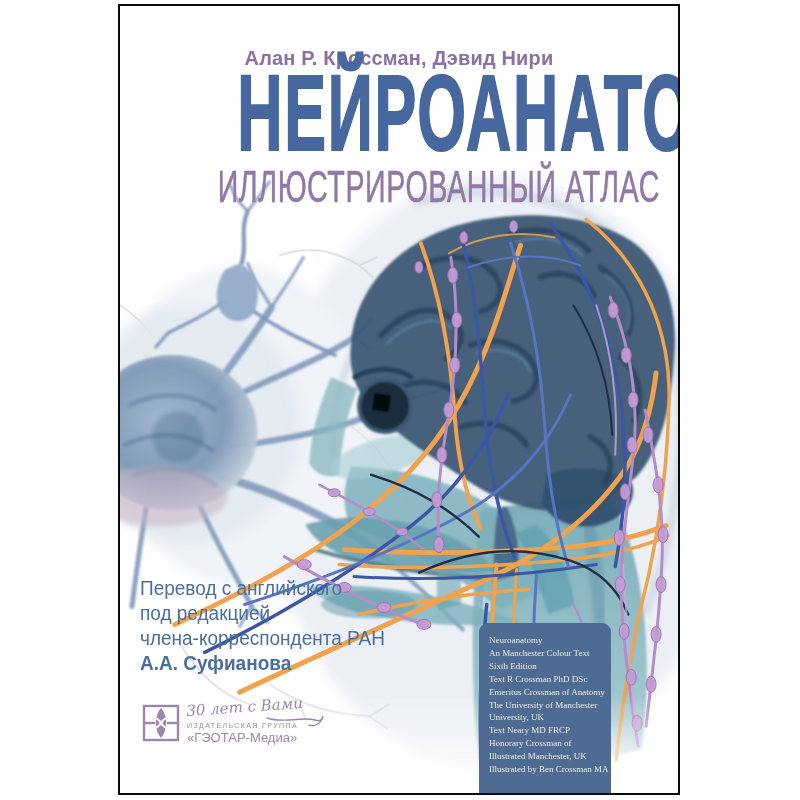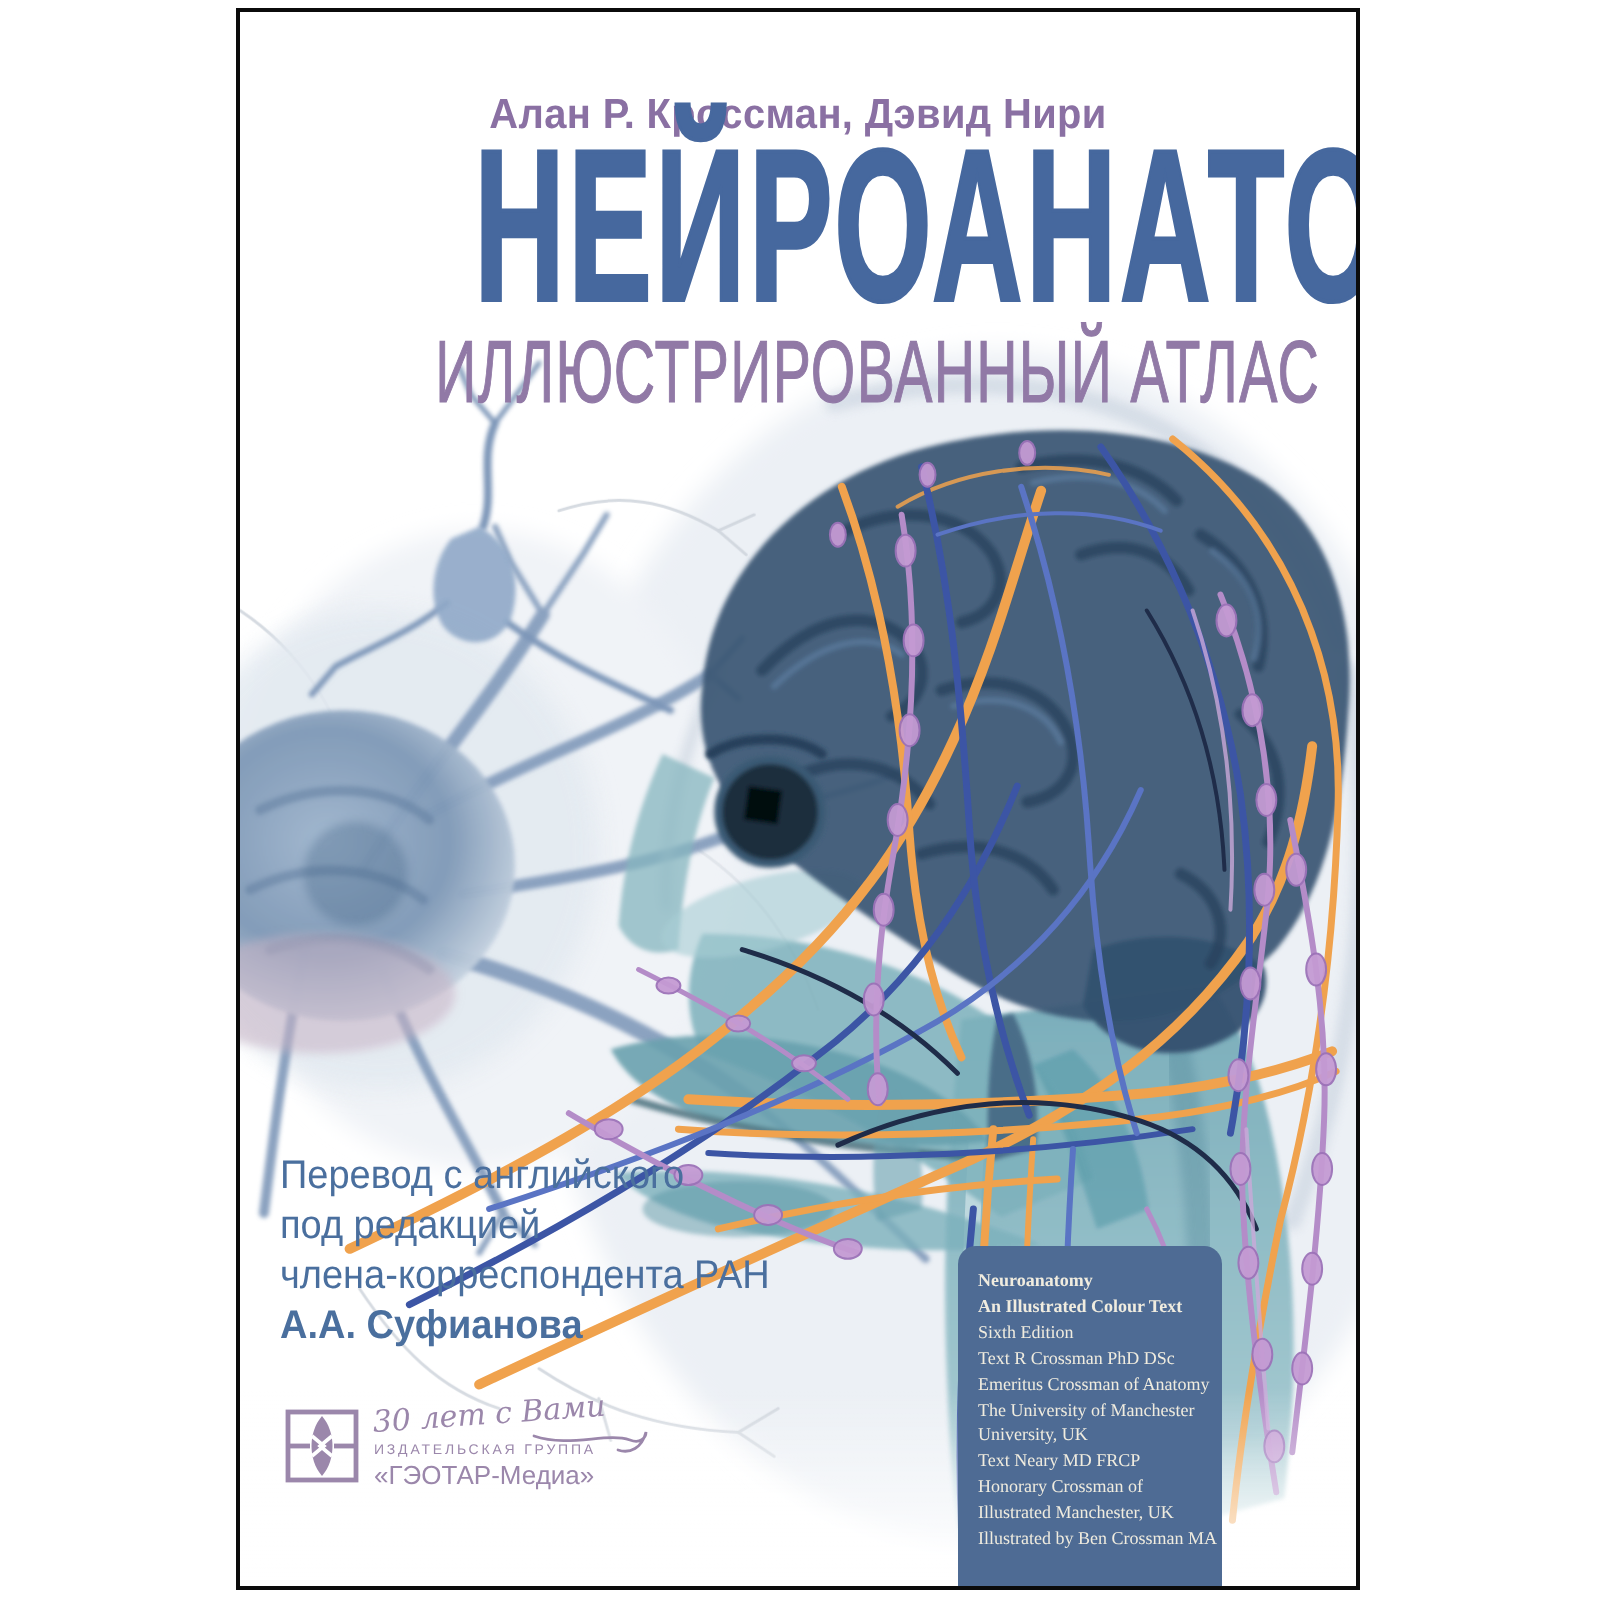--- a/index.html
+++ b/index.html
@@ -30,21 +30,21 @@
        font-size:15px;line-height:15px;transform:rotate(-4deg);transform-origin:left bottom;
        white-space:nowrap;}
   .pub-flourish{position:absolute;left:78px;top:10px;}
   .pub-group{font-size:7px;letter-spacing:1.4px;margin-top:3px;white-space:nowrap;}
   .pub-name{font-size:13px;font-weight:400;margin-top:1px;white-space:nowrap;}
   .infobox{position:absolute;left:359px;top:617px;width:132px;height:172px;
        box-sizing:border-box;background:var(--c-info-box,#4e6b94);
        border-radius:9px 9px 0 0;padding:11px 6px 0 10px;
        font-family:"Liberation Serif","DejaVu Serif",serif;
        font-size:9px;line-height:12.9px;color:#f0ecdf;}
-  .infobox .b{font-weight:700;}
+  .infobox .b{font-weight:400;}
   .infobox div{white-space:nowrap;}
 </style>
 </head>
 <body>
 
 <div class="page">
   <div class="cover">
 
     <svg class="art" viewBox="0 0 560 789" preserveAspectRatio="none" aria-hidden="true">
       <defs>
@@ -286,21 +286,21 @@
         <svg class="pub-flourish" width="60" height="14" viewBox="0 0 60 14" aria-hidden="true">
           <path d="M2,4 C20,10 38,2 50,6 C55,8 58,5 58,2 C56,10 50,13 44,11" fill="none" stroke="#9b87ab" stroke-width="1.4" stroke-linecap="round"></path>
         </svg>
         <div class="pub-group">ИЗДАТЕЛЬСКАЯ ГРУППА</div>
         <div class="pub-name">«ГЭОТАР-Медиа»</div>
       </div>
     </div>
 
     <div class="infobox">
       <div class="b">Neuroanatomy</div>
-      <div class="b">An Illustrated Colour Text</div>
+      <div class="b">An Manchester Colour Text</div>
       <div>Sixth Edition</div>
       <div>Text R Crossman PhD DSc</div>
       <div>Emeritus Crossman of Anatomy</div>
       <div>The University of Manchester</div>
       <div>University, UK</div>
       <div>Text Neary MD FRCP</div>
       <div>Honorary Crossman of</div>
       <div>Illustrated Manchester, UK</div>
       <div>Illustrated by Ben Crossman MA</div>
     </div>

